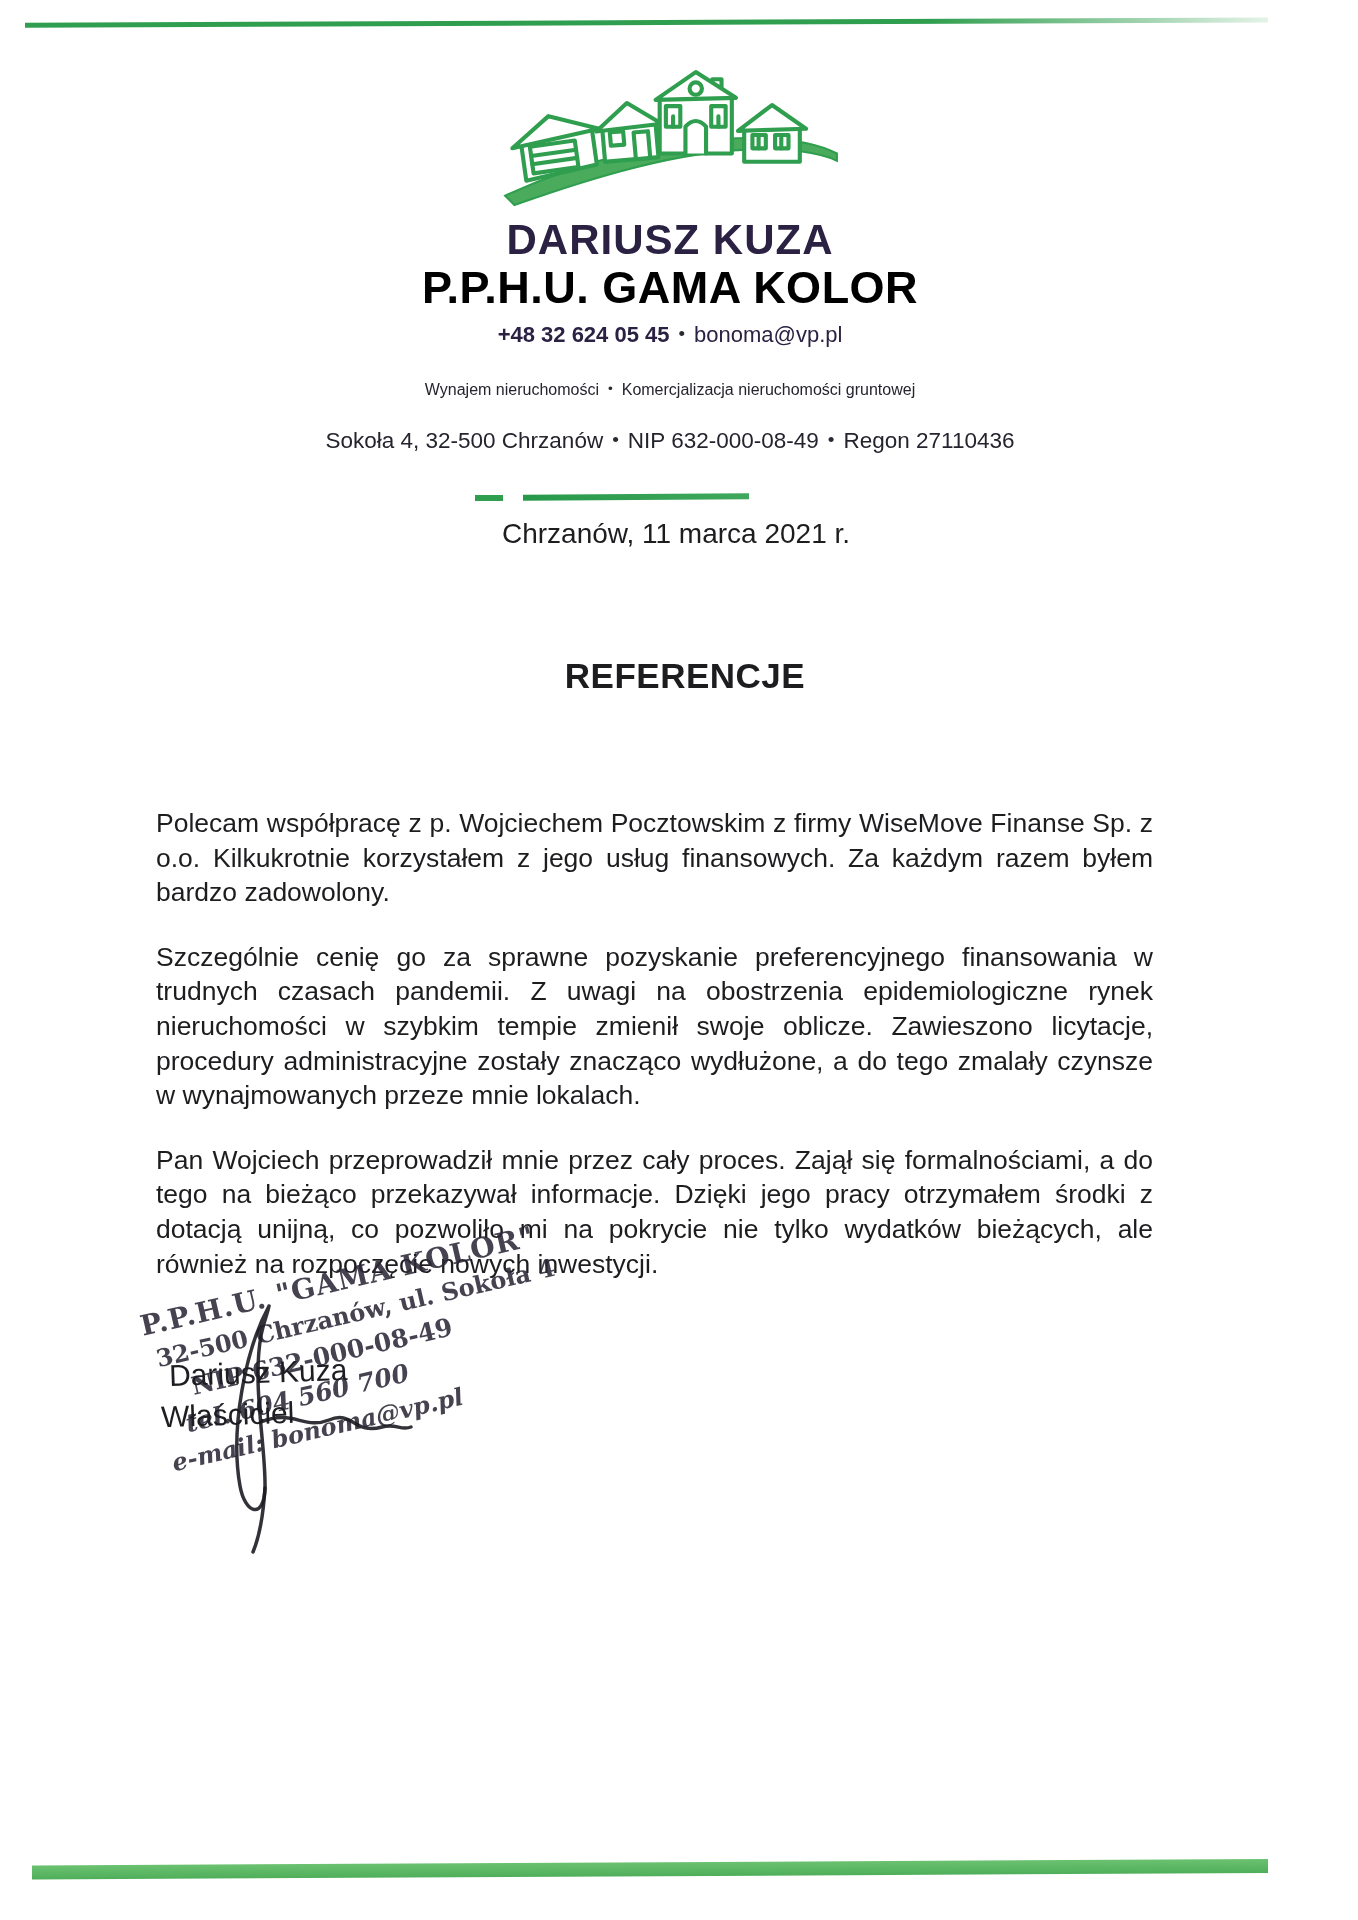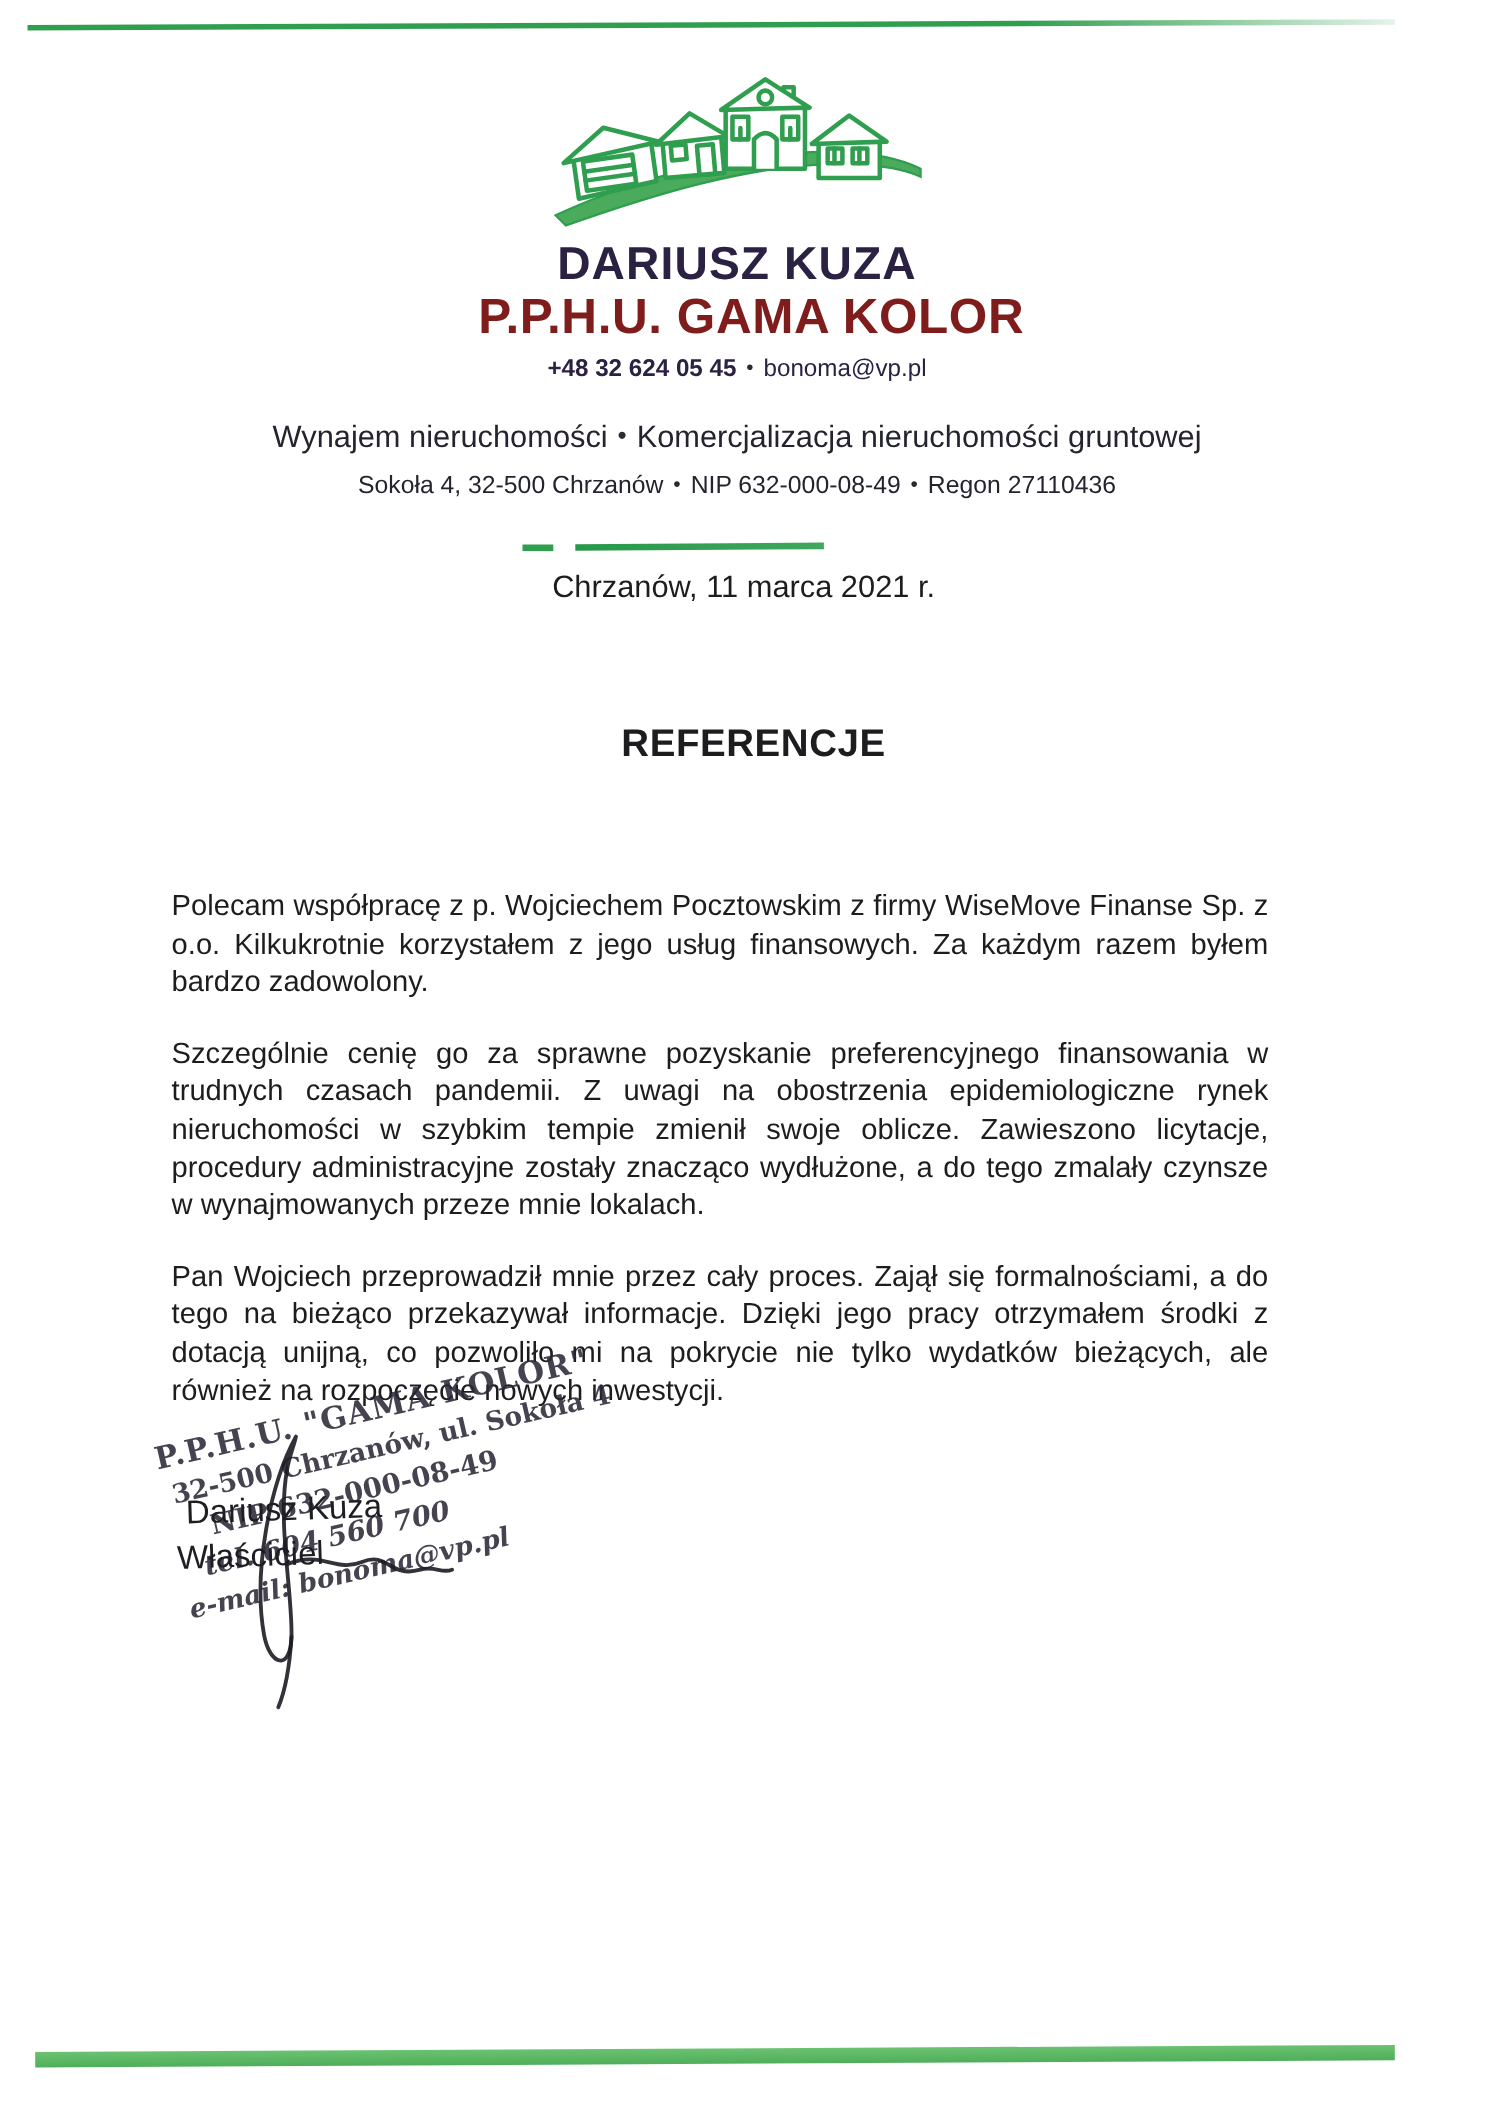--- a/index.html
+++ b/index.html
@@ -10,25 +10,25 @@
   .top-rule {
     position:absolute; left:25px; top:20px; width:1292px; height:5px;
     background:linear-gradient(90deg,#2f9e4e 0%, #2f9e4e 70%, rgba(47,158,78,0) 100%);
     transform:rotate(-0.25deg);
   }
   .logo {
     position:absolute; left:500px; top:62px; width:340px; height:150px;
   }
   .center-line { position:absolute; left:0; width:1340px; text-align:center; }
   .owner-name  { top:216px; font-size:42px; font-weight:bold; color:#2b2142; letter-spacing:1px; }
-  .company-name{ top:262px; font-size:45px; font-weight:bold; color:#7f1d1d; letter-spacing:0.5px;margin-left:13px; }
+  .company-name{ top:262px; font-size:45px; font-weight:bold; color:#000000; letter-spacing:0.5px; }
   .phone-line  { top:322px; font-size:22px; color:#2b2142; }
   .phone-line .phone { font-weight:bold; }
   .bullet { display:inline-block; padding:0 9px; color:#2a2a33; transform:translateY(-2px); font-size:0.85em; }
-  .services-line { top:381px; font-size:28px; color:#24242e; }
+  .services-line { top:381px; font-size:16px; color:#24242e; }
   .address-line  { top:428px; font-size:22.5px; color:#24242e; }
   .divider-dash { position:absolute; left:475px; top:495px; width:28px; height:6px; background:#2f9e4e; }
   .divider-line {
     position:absolute; left:523px; top:494px; width:226px; height:6px;
     background:linear-gradient(90deg,#27984a,#3fa85c); transform:rotate(-0.4deg);
   }
   .date-line { position:absolute; left:0; top:518px; width:1352px; text-align:center; font-size:28px; color:#1d1c1f; }
   .doc-title {
     position:absolute; left:0; top:656px; width:1370px; text-align:center;
     font-size:35px; font-weight:bold; color:#1d1c1f; letter-spacing:0.5px;

